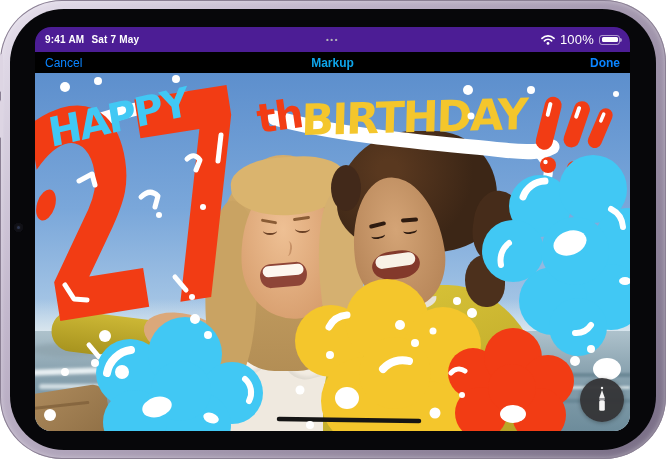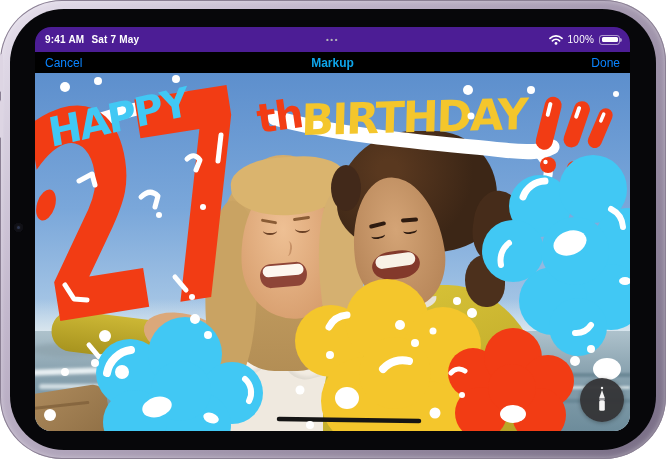--- a/index.html
+++ b/index.html
@@ -18,31 +18,31 @@
   .camera-lens{position:absolute;left:3px;top:3px;width:3px;height:3px;border-radius:50%;background:#2c3550;}
   
   .screen{position:absolute;left:35px;top:27px;width:595px;height:404px;border-radius:16px;
           overflow:hidden;background:#000;color:#fff;}
   .status-bar{position:absolute;left:0;top:0;width:100%;height:25px;background:#4c1d95;
               display:flex;align-items:center;justify-content:space-between;padding:0 10px;
               font-size:10px;font-weight:700;letter-spacing:.2px;}
   .sb-left{display:flex;gap:7px;align-items:center;}
   .sb-center{position:absolute;left:50%;top:0;transform:translateX(-50%);height:25px;
              display:flex;align-items:center;color:#b4b4b9;font-size:8px;letter-spacing:1.5px;}
-  .sb-right{display:flex;gap:5px;align-items:center;font-weight:400;font-size:10px;}
+  .sb-right{display:flex;gap:5px;align-items:center;font-weight:400;font-size:13px;}
   .battery{position:relative;width:21px;height:10px;border:1px solid rgba(255,255,255,.55);
            border-radius:3px;}
   .battery-fill{position:absolute;left:1.5px;top:1.5px;bottom:1.5px;width:16px;background:#fff;border-radius:1.5px;}
   .battery-tip{position:absolute;right:-3px;top:2.5px;width:2px;height:4px;background:rgba(255,255,255,.55);
                border-radius:0 2px 2px 0;}
   .toolbar{position:absolute;left:0;top:25px;width:100%;height:21px;background:#000;
            display:flex;align-items:center;justify-content:space-between;padding:0 10px;font-size:12px;}
   .tb-cancel{color:#0a84ff;font-weight:400;}
   .tb-title{position:absolute;left:50%;transform:translateX(-50%);color:#0ea5e9;font-weight:700;}
-  .tb-done{color:#0a84ff;font-weight:400;}
+  .tb-done{color:#0a84ff;font-weight:700;}
   
   .photo{position:absolute;left:0;top:46px;width:595px;height:358px;overflow:hidden;
          background:linear-gradient(180deg,#5d8fcd 0%,#7aa7da 38%,#a9c8e6 68%,#cfdfec 100%);}
   .photo *{position:absolute;}
   .haze{left:0;top:226px;width:100%;height:36px;background:linear-gradient(180deg,rgba(223,233,239,0),#dde8ee);}
   .sea{left:0;top:258px;width:100%;height:100px;background:linear-gradient(180deg,#aec2cc 0%,#8aa3b0 40%,#6d8c9b 100%);}
   .hills{left:-4px;top:270px;width:74px;height:14px;background:#8da2ac;border-radius:50%;filter:blur(2px);opacity:.75;}
   .foam1{left:-6px;top:295px;width:104px;height:6px;background:#eef4f6;border-radius:3px;filter:blur(1.5px);transform:rotate(-2deg);opacity:.95;}
   .foam2{left:4px;top:311px;width:86px;height:5px;background:#e6eef1;border-radius:3px;filter:blur(1.5px);opacity:.8;}
   .sea-streak1{left:428px;top:300px;width:168px;height:4px;background:#5f7d8c;filter:blur(1px);opacity:.7;}

